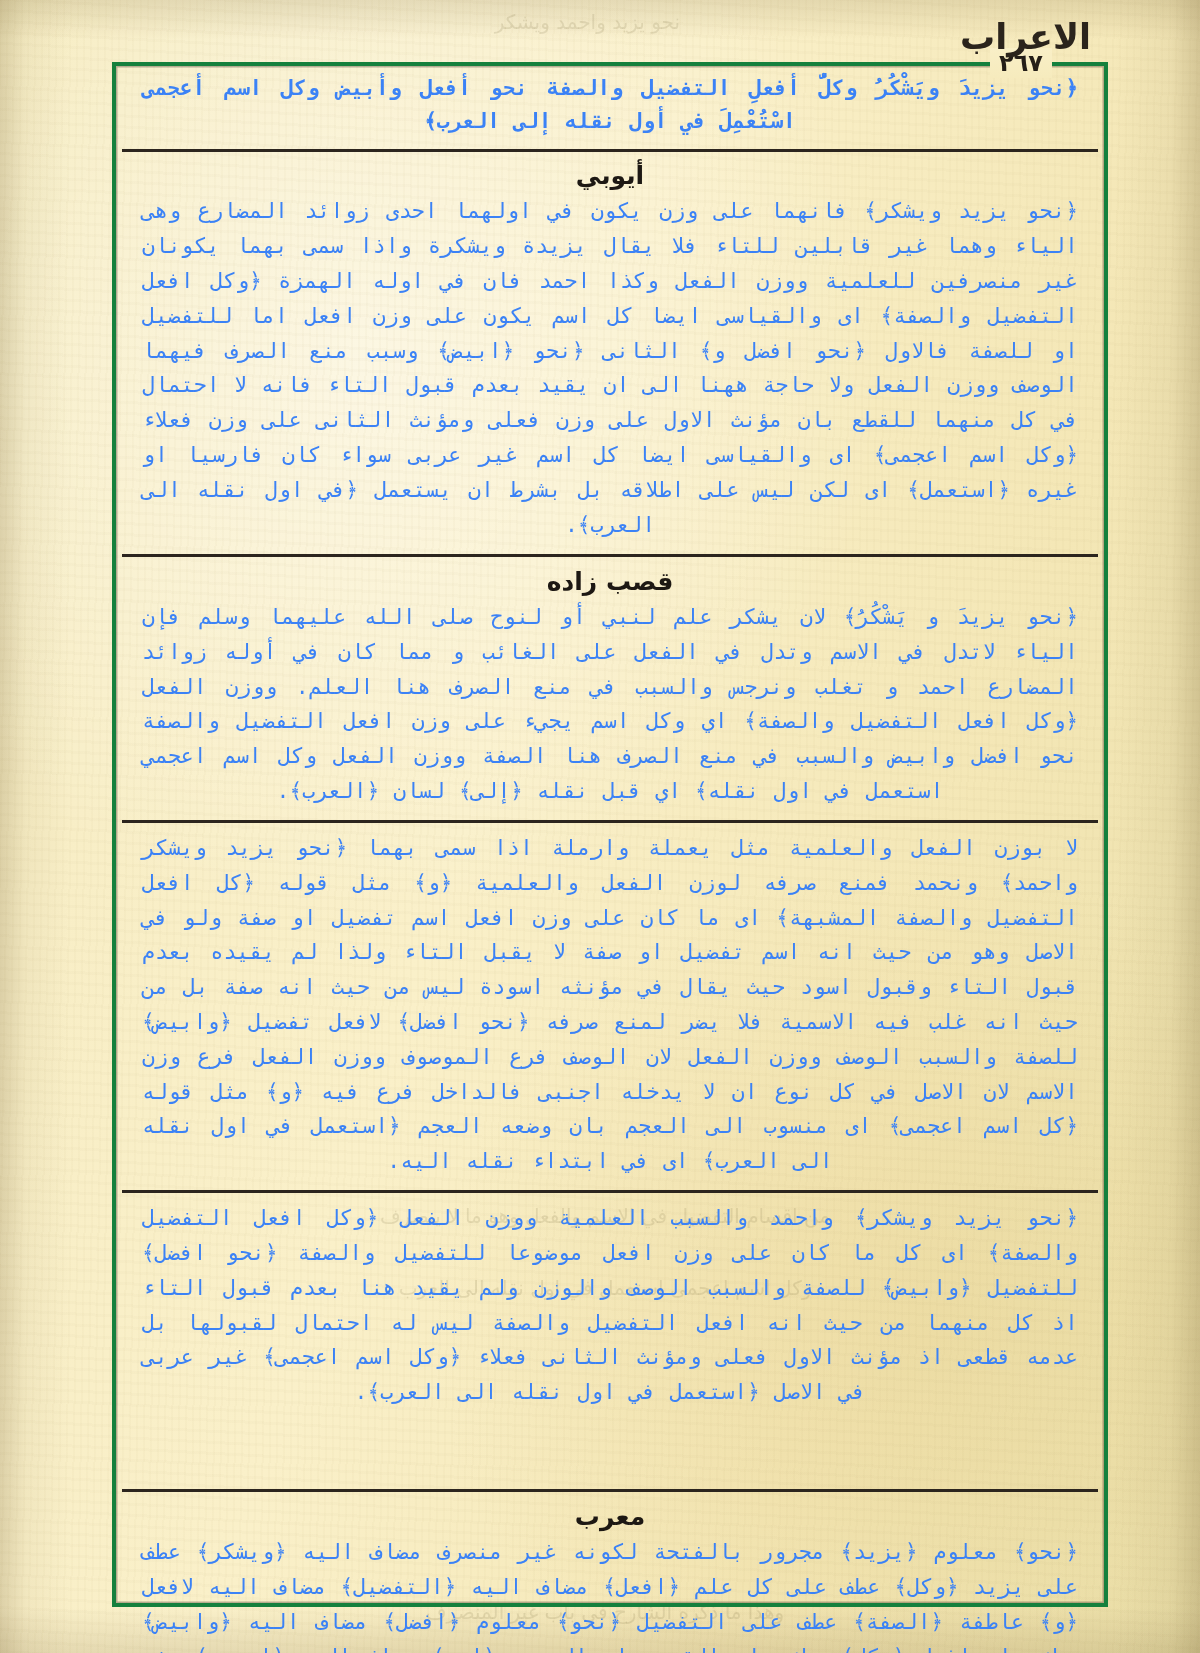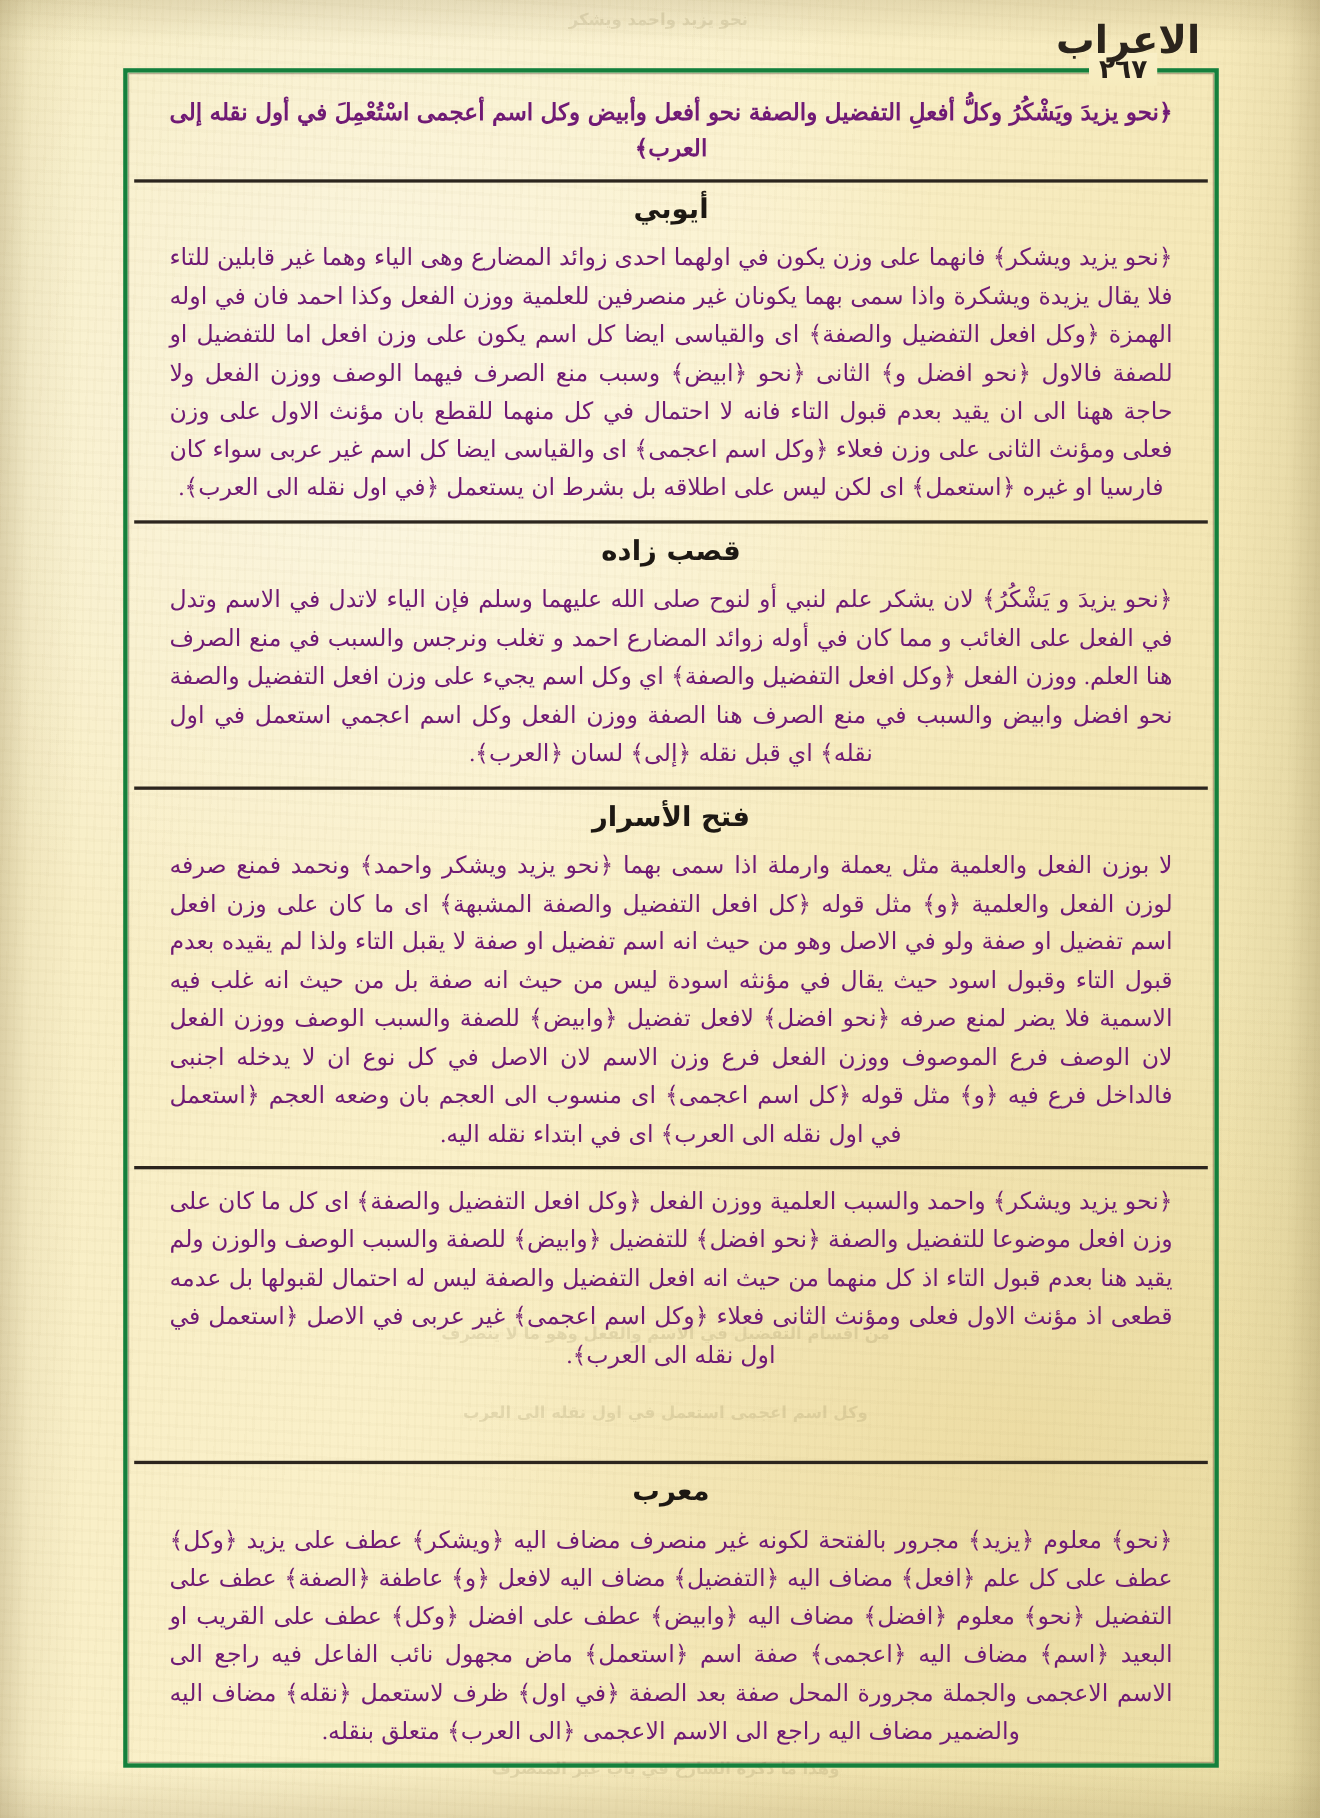--- a/index.html
+++ b/index.html
@@ -122,23 +122,23 @@
     line-height: 1.25;
     margin: 6px 0 4px 0;
     font-family: "DejaVu Sans", sans-serif;
   }
 
   .para {
     font-size: 21.5px;
     line-height: 1.62;
     text-align: justify;
     text-align-last: center;
-    color: #701a75;
-    margin: 12px;
-    font-family: Liberation Serif, serif;
+    color: #3b82f6;
+    margin: 0;
+    font-family: Liberation Mono, monospace;
     word-spacing: 1px;
   }
   .para.matn {
     font-weight: bold;
     font-size: 21px;
     line-height: 1.55;
   }
 
   .rule {
     height: 0;
@@ -147,28 +147,27 @@
   }
   .rule.thin { border-top-width: 3px; }
   .sp-small { margin-top: 9px; }
 
   
   .ghost {
     position: absolute;
     left: 150px;
     right: 140px;
     color: rgba(120,104,62,0.16);
-    font-size: 15px;
+    font-size: 20px;
     line-height: 1.6;
     text-align: center;
     z-index: 3;
     pointer-events: none;
     filter: blur(0.4px);
     font-family: "DejaVu Sans", sans-serif;
-    font-weight: bold;
   }
   #ghost-a { top: 1200px; }
   #ghost-b { top: 1272px; }
   #ghost-c { top: 1596px; }
   #ghost-d { top: 6px; left: 180px; right: 520px; text-align: right; }
 </style>
 </head>
 <body>
 
 <div id="page"></div>
@@ -199,21 +198,20 @@
   </div>
   <div class="rule"></div>
 
   <div class="section sp-small">
     <div class="sec-head">قصب زاده</div>
     <p class="para">﴿نحو يزيدَ و يَشْكُرُ﴾ لان يشكر علم لنبي أو لنوح صلى الله عليهما وسلم فإن الياء لاتدل في الاسم وتدل في الفعل على الغائب و مما كان في أوله زوائد المضارع احمد و تغلب ونرجس والسبب في منع الصرف هنا العلم. ووزن الفعل ﴿وكل افعل التفضيل والصفة﴾ اي وكل اسم يجيء على وزن افعل التفضيل والصفة نحو افضل وابيض والسبب في منع الصرف هنا الصفة ووزن الفعل وكل اسم اعجمي استعمل في اول نقله﴾ اي قبل نقله ﴿إلى﴾ لسان ﴿العرب﴾.</p>
   </div>
   <div class="rule"></div>
 
   <div class="section sp-small">
-    <div class="sec-head">فتح الأسرار</div>
     <p class="para">لا بوزن الفعل والعلمية مثل يعملة وارملة اذا سمى بهما ﴿نحو يزيد ويشكر واحمد﴾ ونحمد فمنع صرفه لوزن الفعل والعلمية ﴿و﴾ مثل قوله ﴿كل افعل التفضيل والصفة المشبهة﴾ اى ما كان على وزن افعل اسم تفضيل او صفة ولو في الاصل وهو من حيث انه اسم تفضيل او صفة لا يقبل التاء ولذا لم يقيده بعدم قبول التاء وقبول اسود حيث يقال في مؤنثه اسودة ليس من حيث انه صفة بل من حيث انه غلب فيه الاسمية فلا يضر لمنع صرفه ﴿نحو افضل﴾ لافعل تفضيل ﴿وابيض﴾ للصفة والسبب الوصف ووزن الفعل لان الوصف فرع الموصوف ووزن الفعل فرع وزن الاسم لان الاصل في كل نوع ان لا يدخله اجنبى فالداخل فرع فيه ﴿و﴾ مثل قوله ﴿كل اسم اعجمى﴾ اى منسوب الى العجم بان وضعه العجم ﴿استعمل في اول نقله الى العرب﴾ اى في ابتداء نقله اليه.</p>
   </div>
   <div class="rule"></div>
 
   <div class="section sp-small">
     <p class="para">﴿نحو يزيد ويشكر﴾ واحمد والسبب العلمية ووزن الفعل ﴿وكل افعل التفضيل والصفة﴾ اى كل ما كان على وزن افعل موضوعا للتفضيل والصفة ﴿نحو افضل﴾ للتفضيل ﴿وابيض﴾ للصفة والسبب الوصف والوزن ولم يقيد هنا بعدم قبول التاء اذ كل منهما من حيث انه افعل التفضيل والصفة ليس له احتمال لقبولها بل عدمه قطعى اذ مؤنث الاول فعلى ومؤنث الثانى فعلاء ﴿وكل اسم اعجمى﴾ غير عربى في الاصل ﴿استعمل في اول نقله الى العرب﴾.</p>
   </div>
   <div class="rule thin" style="margin-top:78px"></div>
 
   <div class="section sp-small">

